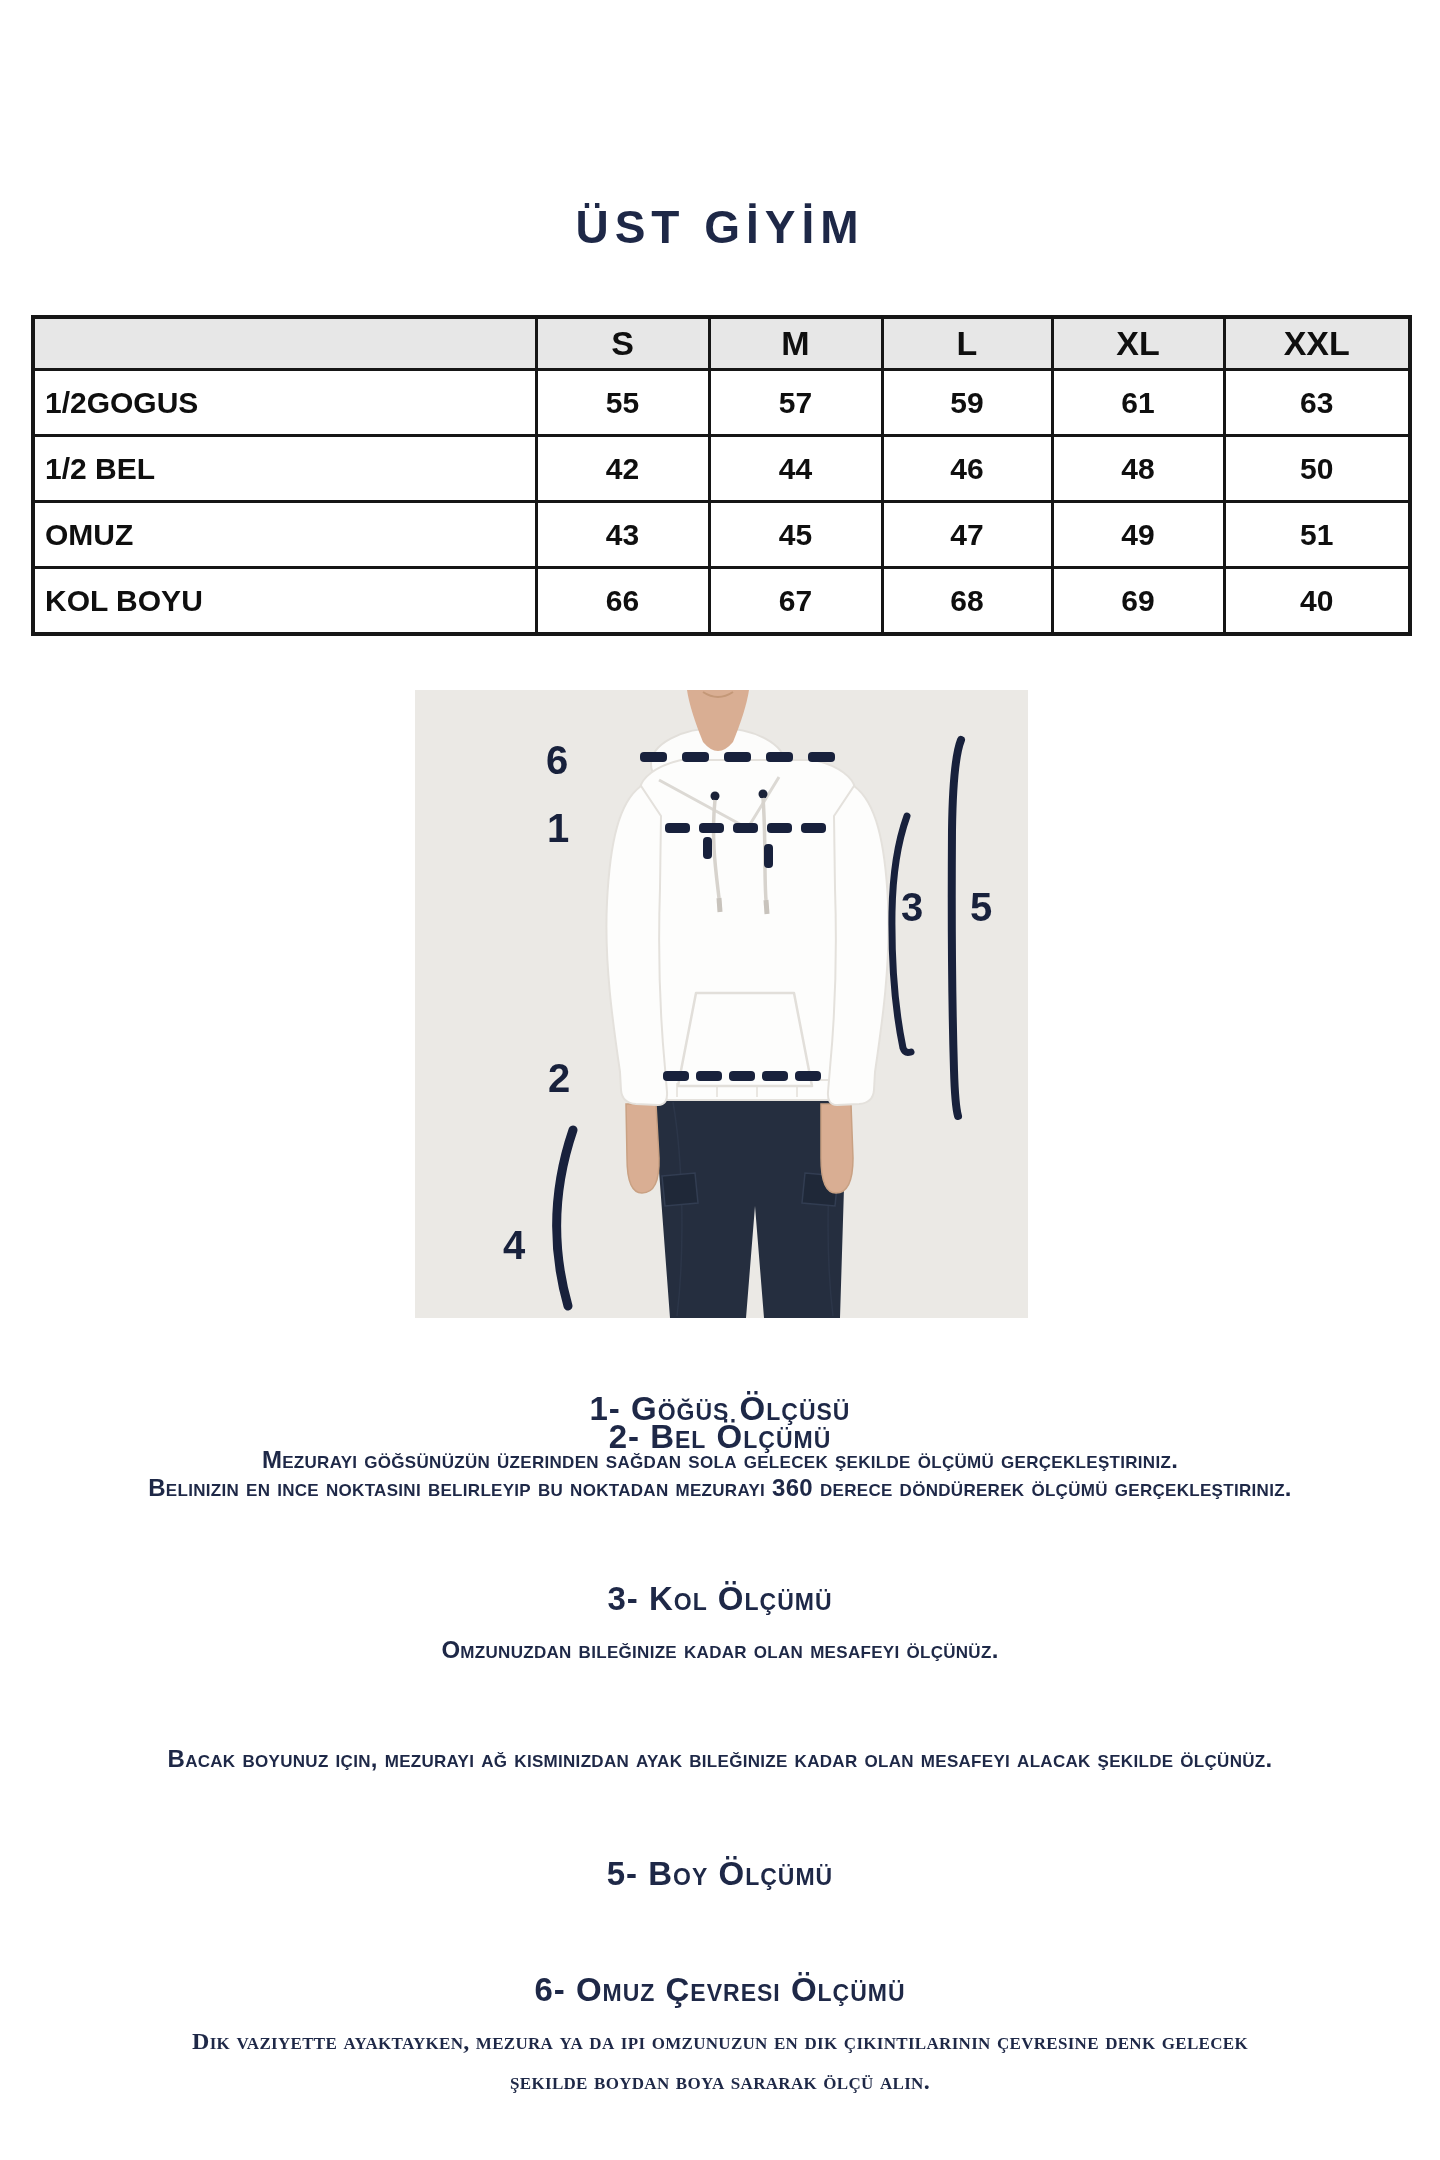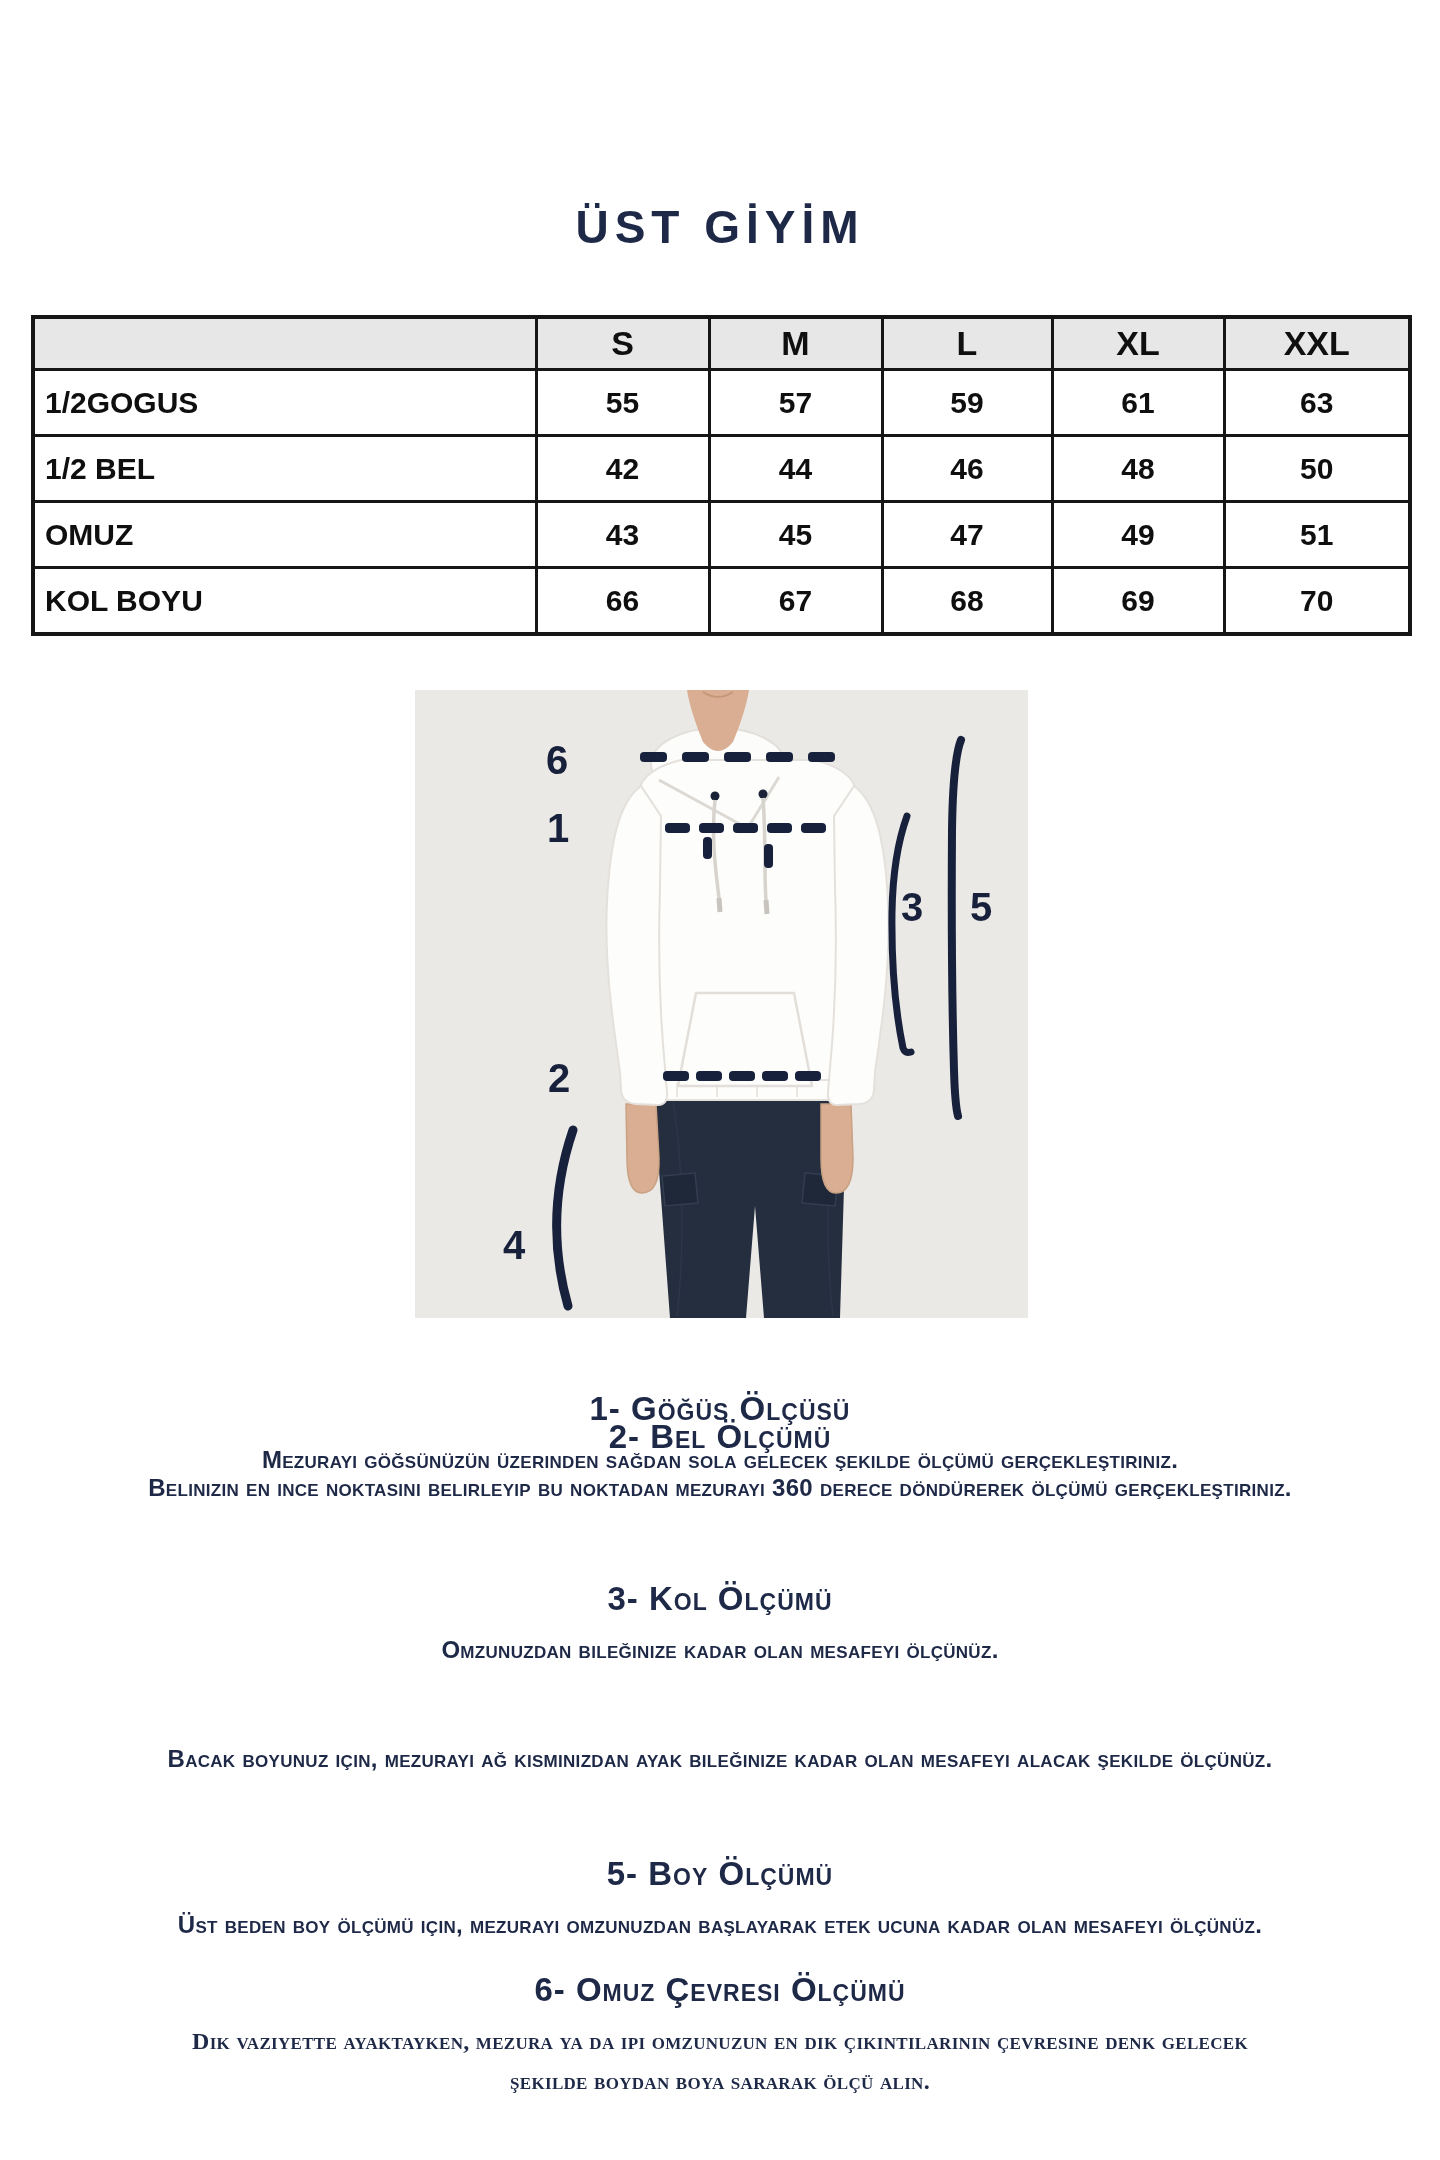--- a/index.html
+++ b/index.html
@@ -89,21 +89,21 @@
         <td>47</td>
         <td>49</td>
         <td>51</td>
       </tr>
       <tr>
         <td class="rowlabel">KOL BOYU</td>
         <td>66</td>
         <td>67</td>
         <td>68</td>
         <td>69</td>
-        <td>70</td>
+        <td>40</td>
       </tr>
     </tbody>
   </table>
 
   <svg class="photo" width="613" height="628" viewBox="0 0 613 628">
     <rect x="0" y="0" width="613" height="628" fill="#ebe9e5"></rect>
 
     <g>
 
       <ellipse cx="303" cy="74" rx="67" ry="36" fill="#fcfcfb" stroke="#e2dfda" stroke-width="2"></ellipse>
@@ -196,21 +196,20 @@
     <div class="ins-h">3- Kol Ölçümü</div>
     <div class="ins-b">Omzunuzdan bileğinize kadar olan mesafeyi ölçünüz.</div>
   </section>
 
   <section class="ins" style="top:1739px">
     <div class="ins-b">Bacak boyunuz için, mezurayı ağ kısmınızdan ayak bileğinize kadar olan mesafeyi alacak şekilde ölçünüz.</div>
   </section>
 
   <section class="ins" style="top:1855px">
     <div class="ins-h">5- Boy Ölçümü</div>
-    <div class="ins-b">Üst beden boy ölçümü için, mezurayı omzunuzdan başlayarak etek ucuna kadar olan mesafeyi ölçünüz.</div>
   </section>
 
   <section class="ins" style="top:1971px">
     <div class="ins-h">6- Omuz Çevresi Ölçümü</div>
     <div class="ins-b narrow">Dik vaziyette ayaktayken, mezura ya da ipi omzunuzun en dik çıkıntılarının çevresine denk gelecek şekilde boydan boya sararak ölçü alın.</div>
   </section>
 
 </div>
 
 </body></html>

